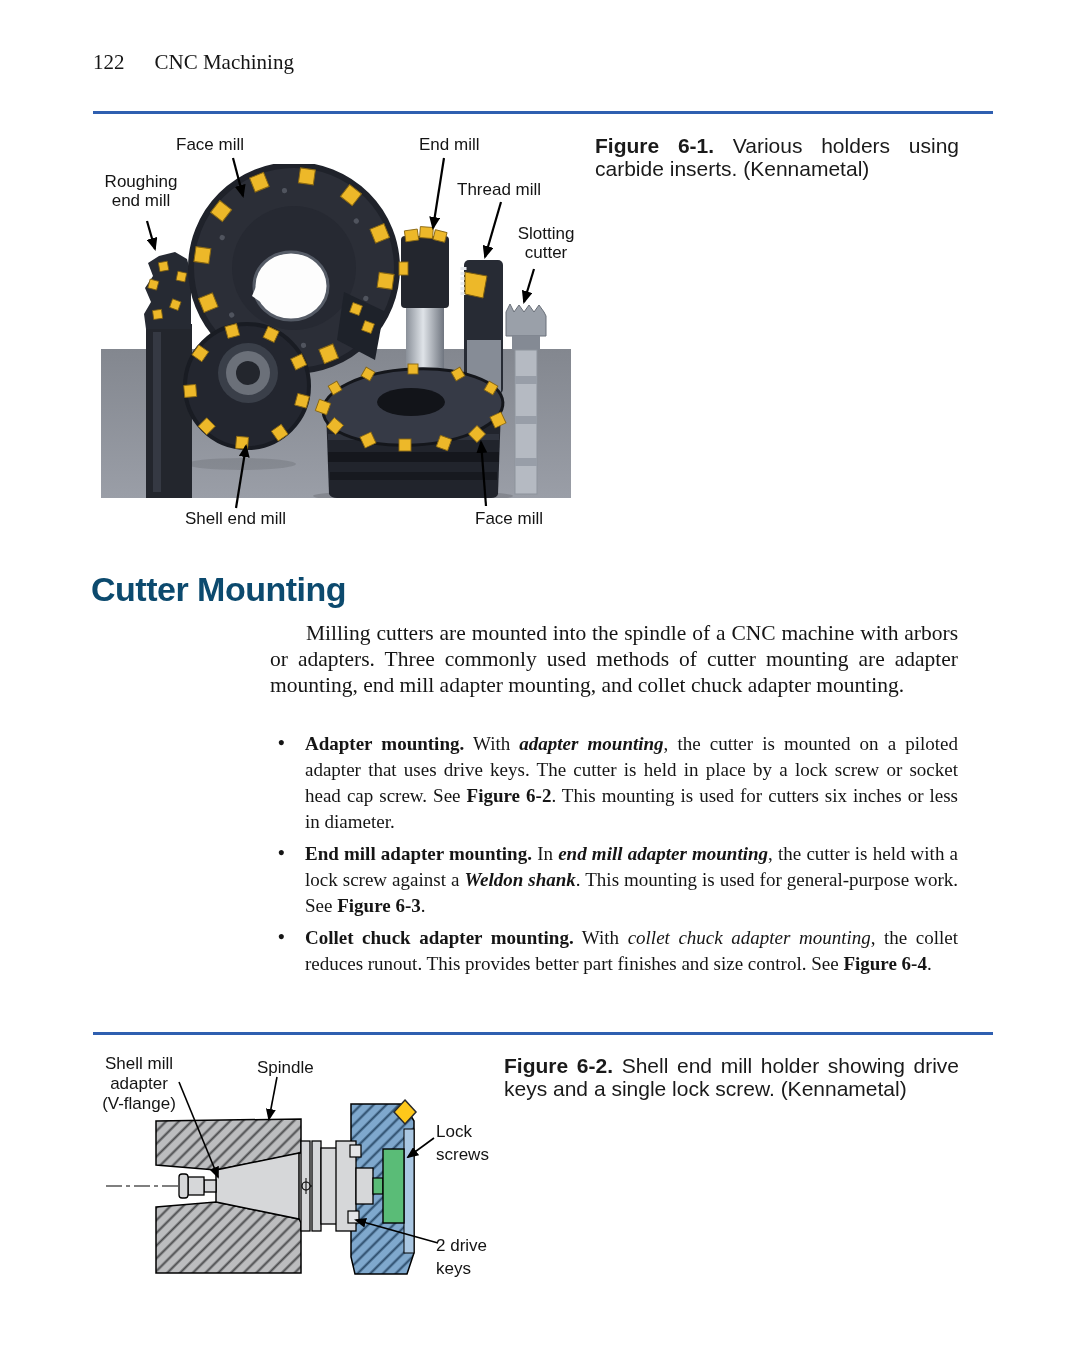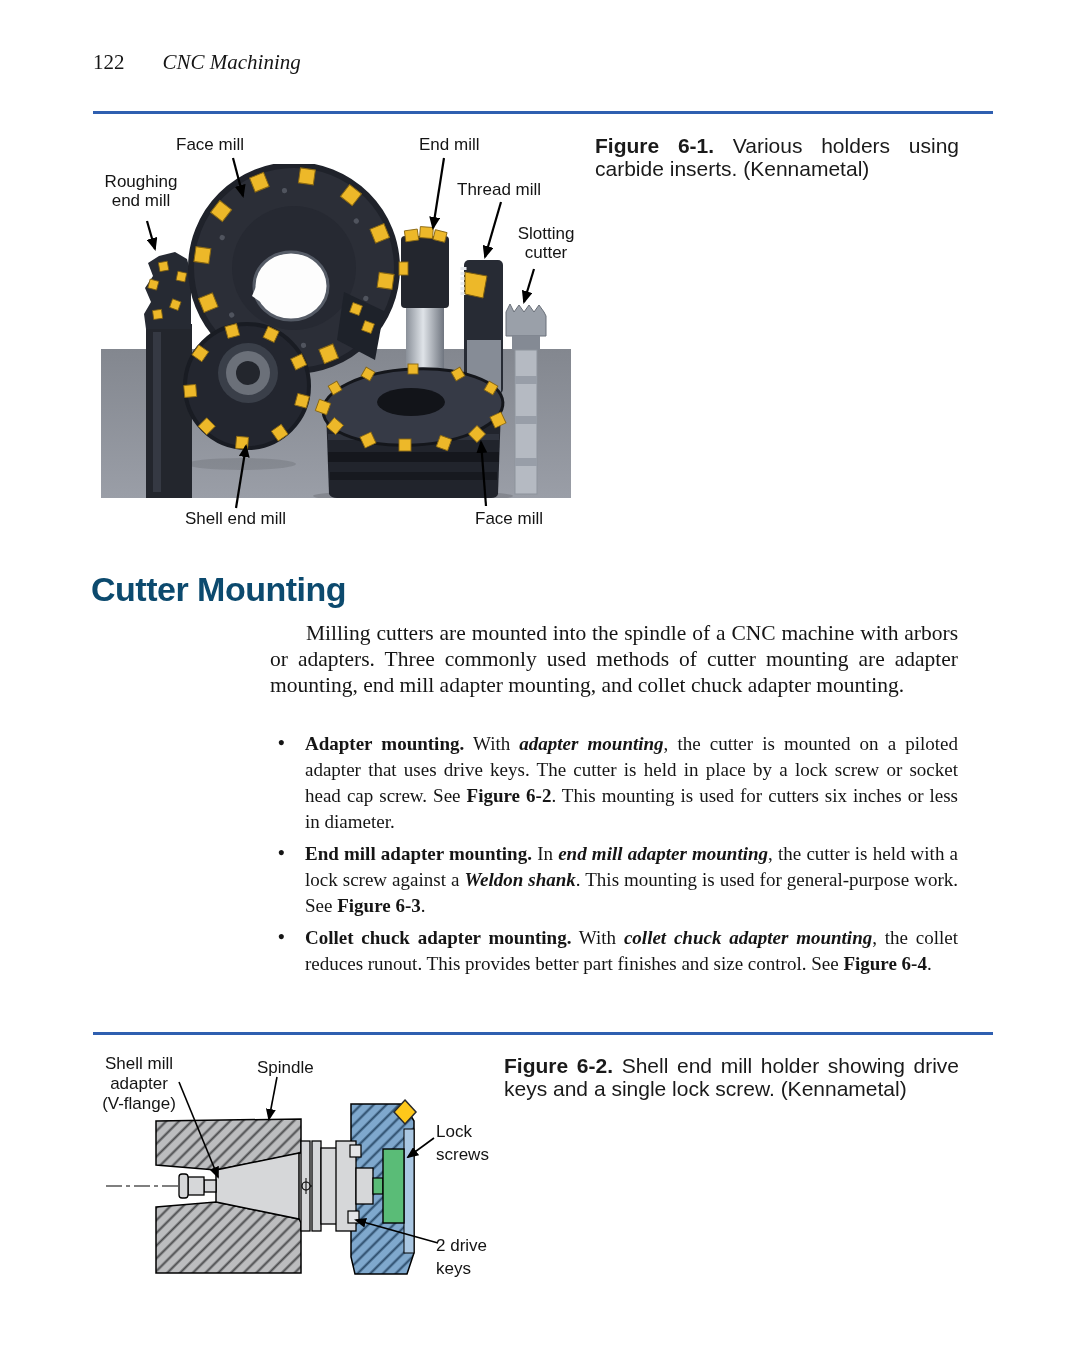--- a/index.html
+++ b/index.html
@@ -4,21 +4,21 @@
 <style>
   html,body{margin:0;padding:0;background:#e8e8e8;}
   .page{
     position:relative;width:1088px;height:1361px;background:#ffffff;
     margin:0 auto;overflow:hidden;
     font-family:"Liberation Serif",serif;color:#151515;
   }
   
   .page-header{position:absolute;left:93px;top:50px;font-size:21px;}
   .page-number{font-style:normal;}
-  .book-title{font-style:italic;margin-left:38px;}
+  .book-title{margin-left:30px;}
   
   .rule{position:absolute;left:93px;width:900px;height:3px;background:#2f5fb0;}
   .rule1{top:111px;}
   .rule2{top:1032px;}
   
   .fig{position:absolute;left:93px;margin:6px;}
   .fig1{top:126px;width:900px;height:404px;}
   .fig2{top:1044px;width:900px;height:300px;}
   .photo-svg{position:absolute;left:2px;top:32px;}
   .diagram-svg{position:absolute;left:2px;top:41px;}
@@ -247,21 +247,21 @@
     <p class="caption cap1"><span style="font-weight: bold;">Figure 6-1.</span><span> Various holders using carbide inserts. (Kennametal)</span></p>
   </figure>
 
   <h1 class="section-heading">Cutter Mounting</h1>
 
   <p class="intro">Milling cutters are mounted into the spindle of a CNC machine with arbors or adapters. Three commonly used methods of cutter mounting are adapter mounting, end mill adapter mounting, and collet chuck adapter mounting.</p>
 
   <ul class="bullets">
     <li><span><span style="font-weight: bold;">Adapter mounting.</span><span> With </span><span style="font-weight: bold; font-style: italic;">adapter mounting</span><span>, the cutter is mounted on a piloted adapter that uses drive keys. The cutter is held in place by a lock screw or socket head cap screw. See </span><span style="font-weight: bold;">Figure 6-2</span><span>. This mounting is used for cutters six inches or less in diameter.</span></span></li>
     <li><span><span style="font-weight: bold;">End mill adapter mounting.</span><span> In </span><span style="font-weight: bold; font-style: italic;">end mill adapter mounting</span><span>, the cutter is held with a lock screw against a </span><span style="font-weight: bold; font-style: italic;">Weldon shank</span><span>. This mounting is used for general-purpose work. See </span><span style="font-weight: bold;">Figure 6-3</span><span>.</span></span></li>
-    <li><span><span style="font-weight: bold;">Collet chuck adapter mounting.</span><span> With </span><span style="font-weight: bold; font-style: italic;">collet chuck adapter mounting</span><span>, the collet reduces runout. This provides better part finishes and size control. See </span><span style="font-weight: bold;">Figure 6-4</span><span>.</span></span></li>
+    <li><span><span style="font-weight: bold;">Collet chuck adapter mounting.</span><span> With </span><span style="font-weight: normal; font-style: italic;">collet chuck adapter mounting</span><span>, the collet reduces runout. This provides better part finishes and size control. See </span><span style="font-weight: bold;">Figure 6-4</span><span>.</span></span></li>
   </ul>
 
   <div class="rule rule2"></div>
 
   <figure class="fig fig2">
 
     <svg class="diagram-svg" width="420" height="250" viewBox="0 0 420 250">
       <defs>
         <pattern id="grayHatch" width="9" height="9" patternUnits="userSpaceOnUse" patternTransform="rotate(-45)">
           <rect width="9" height="9" fill="#bcbdbf"></rect>

